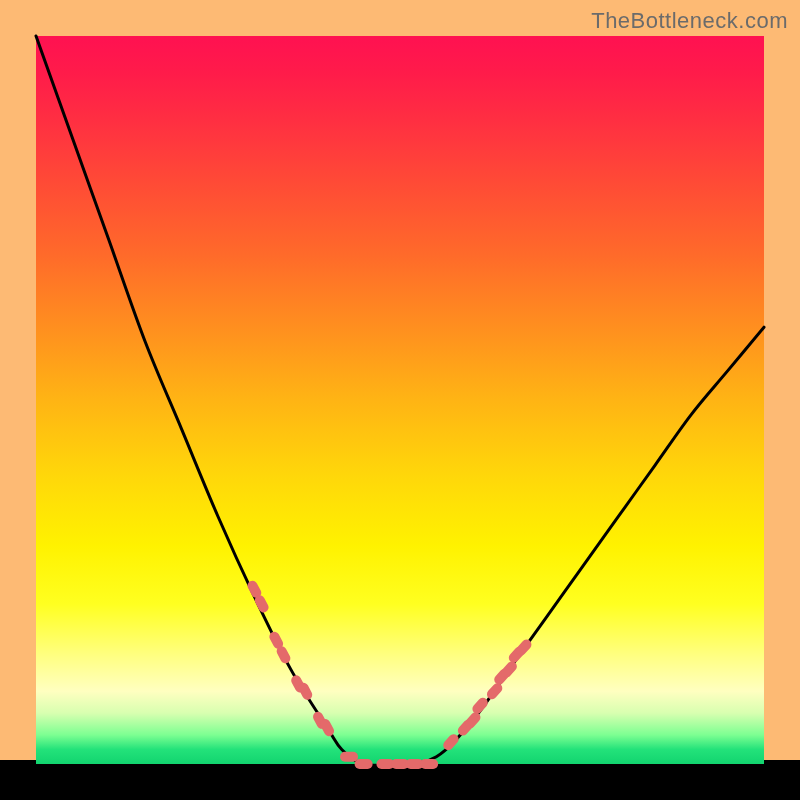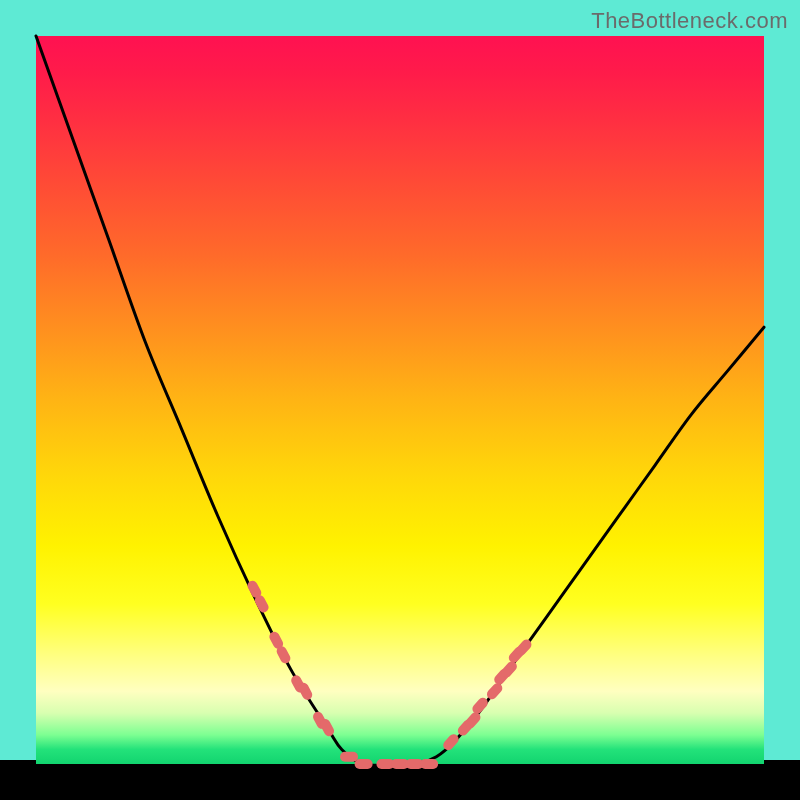--- a/index.html
+++ b/index.html
@@ -8,21 +8,21 @@
     width: 800px;
     height: 800px;
     background: #000;
     overflow: hidden;
     font-family: Arial, Helvetica, sans-serif;
   }
   .frame {
     position: relative;
     width: 800px;
     height: 760px;
-    background: #5eead4;
+    background: #fdba74;
   }
   .plot-area {
     position: absolute;
     left: 36px;
     top: 36px;
     width: 728px;
     height: 728px;
     
     background: linear-gradient(to bottom,
       #ff1151 0%,

